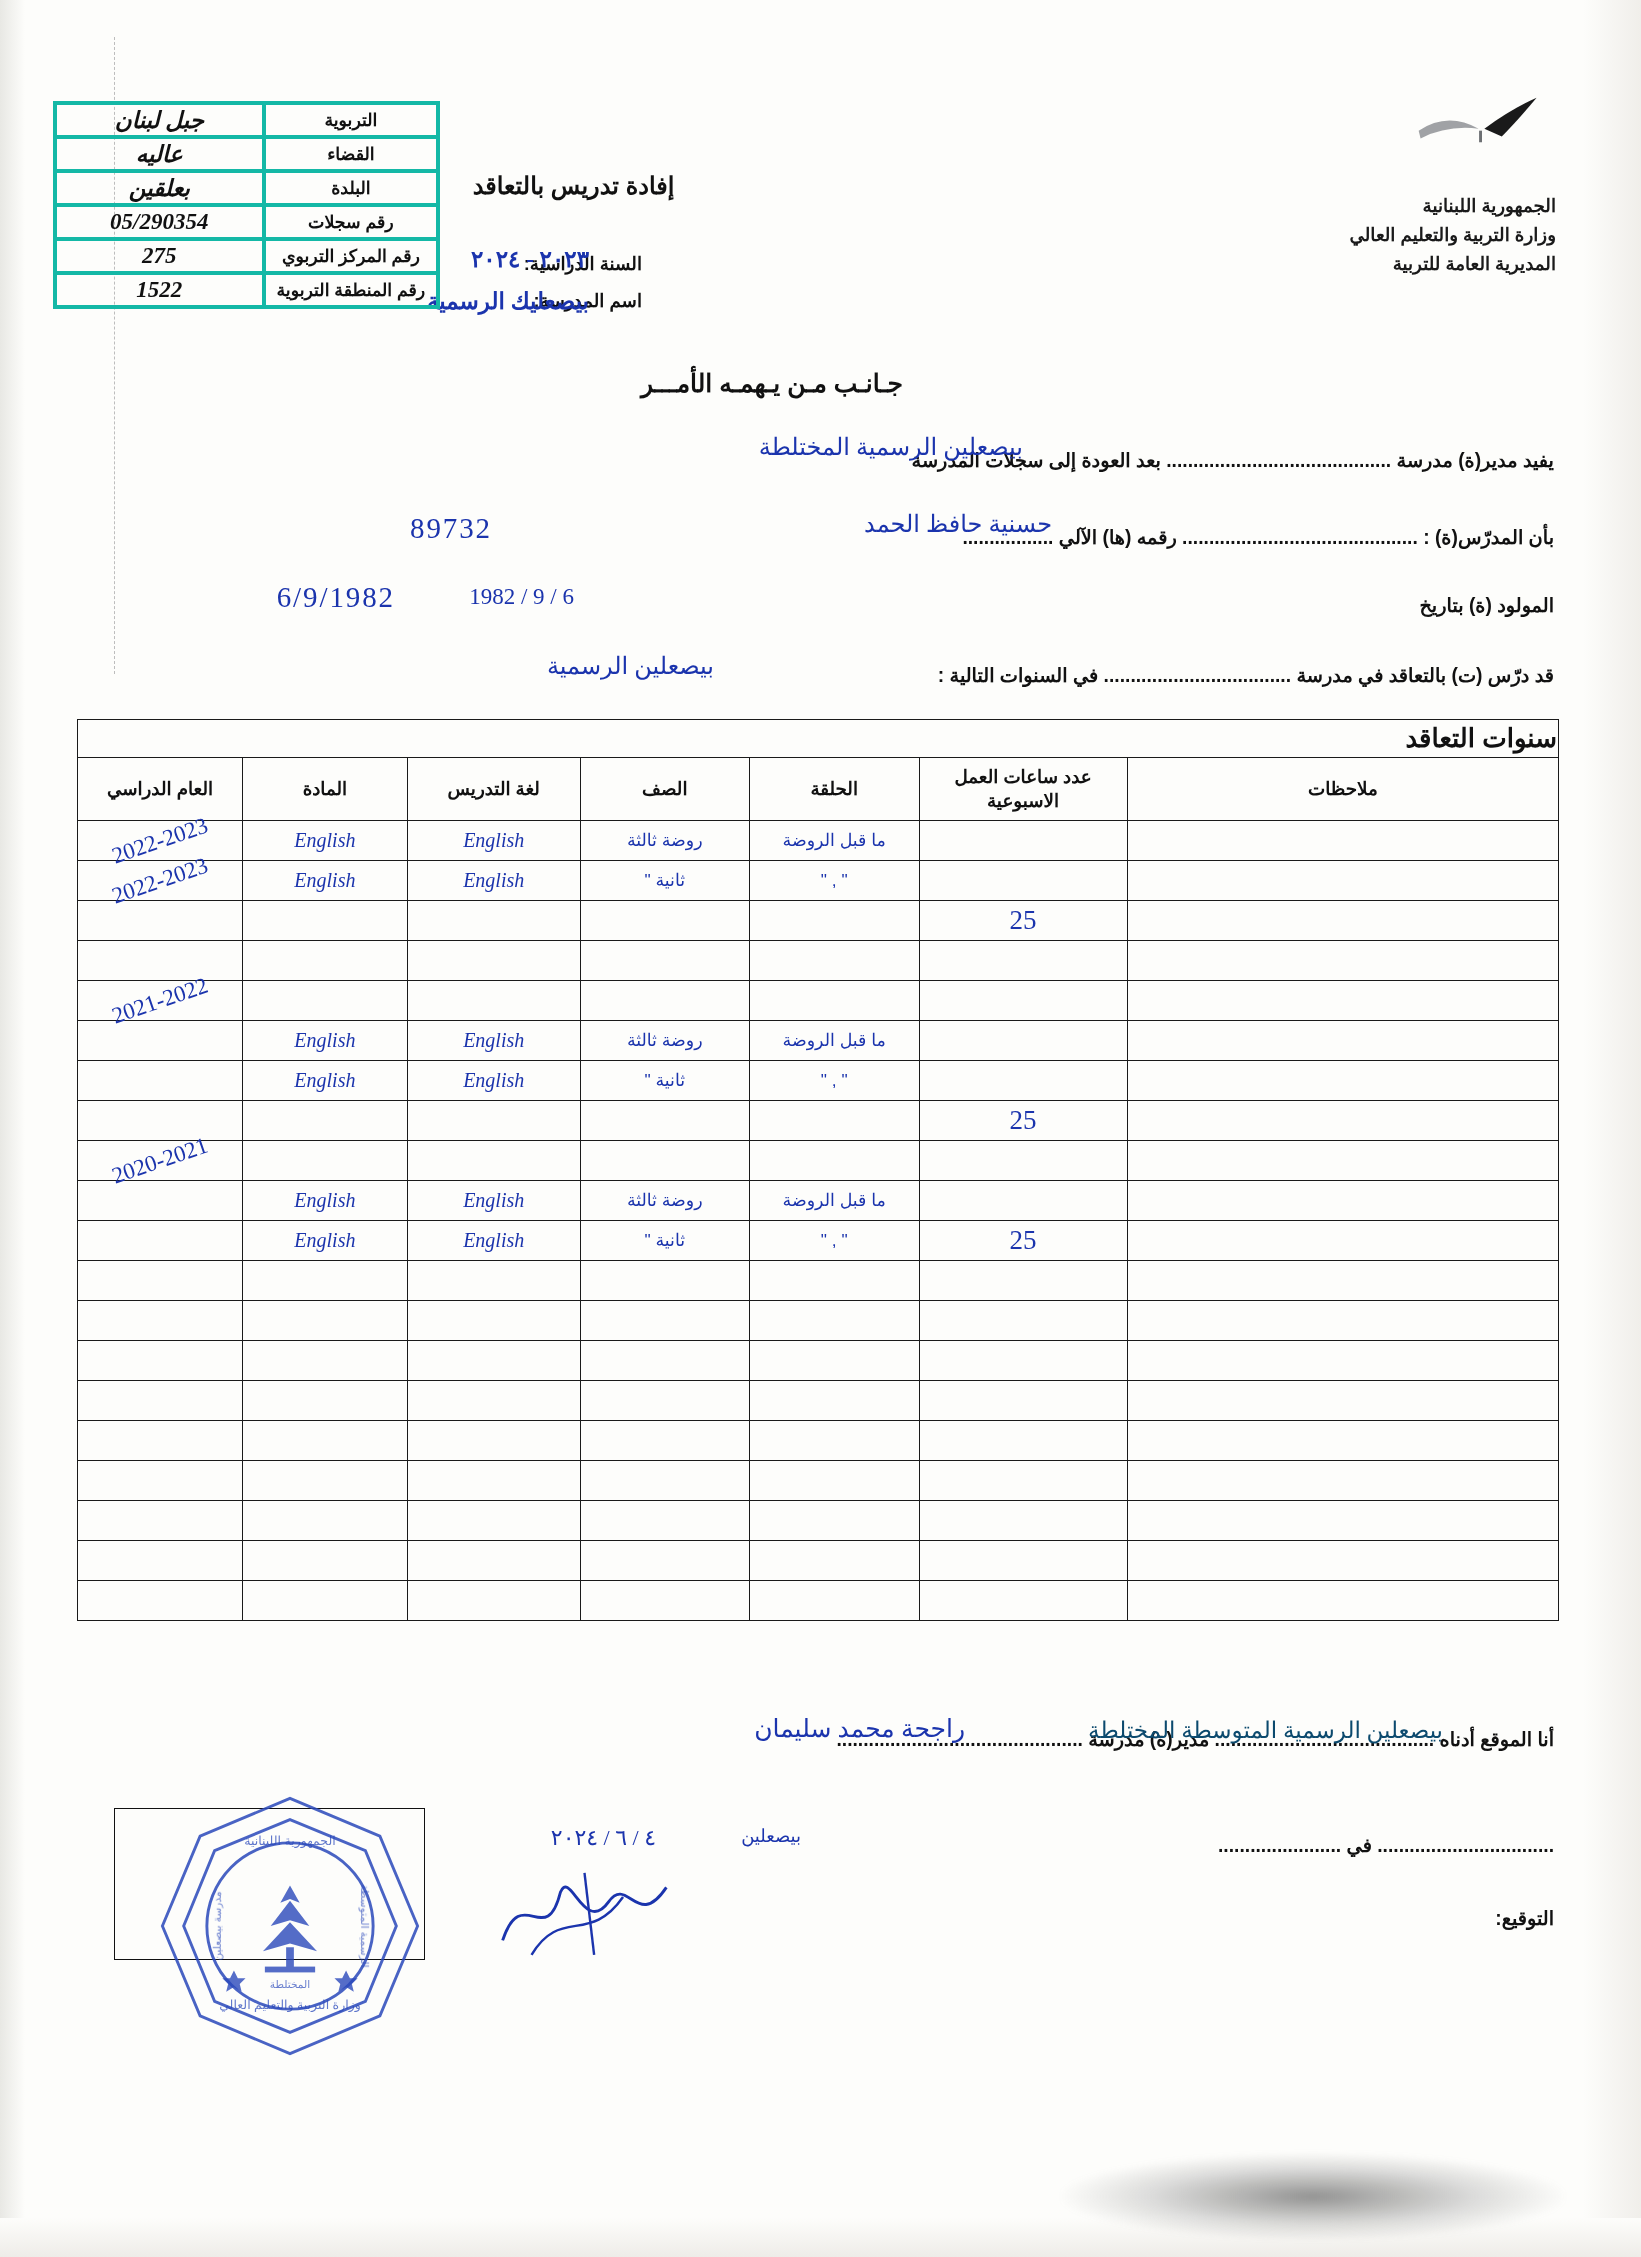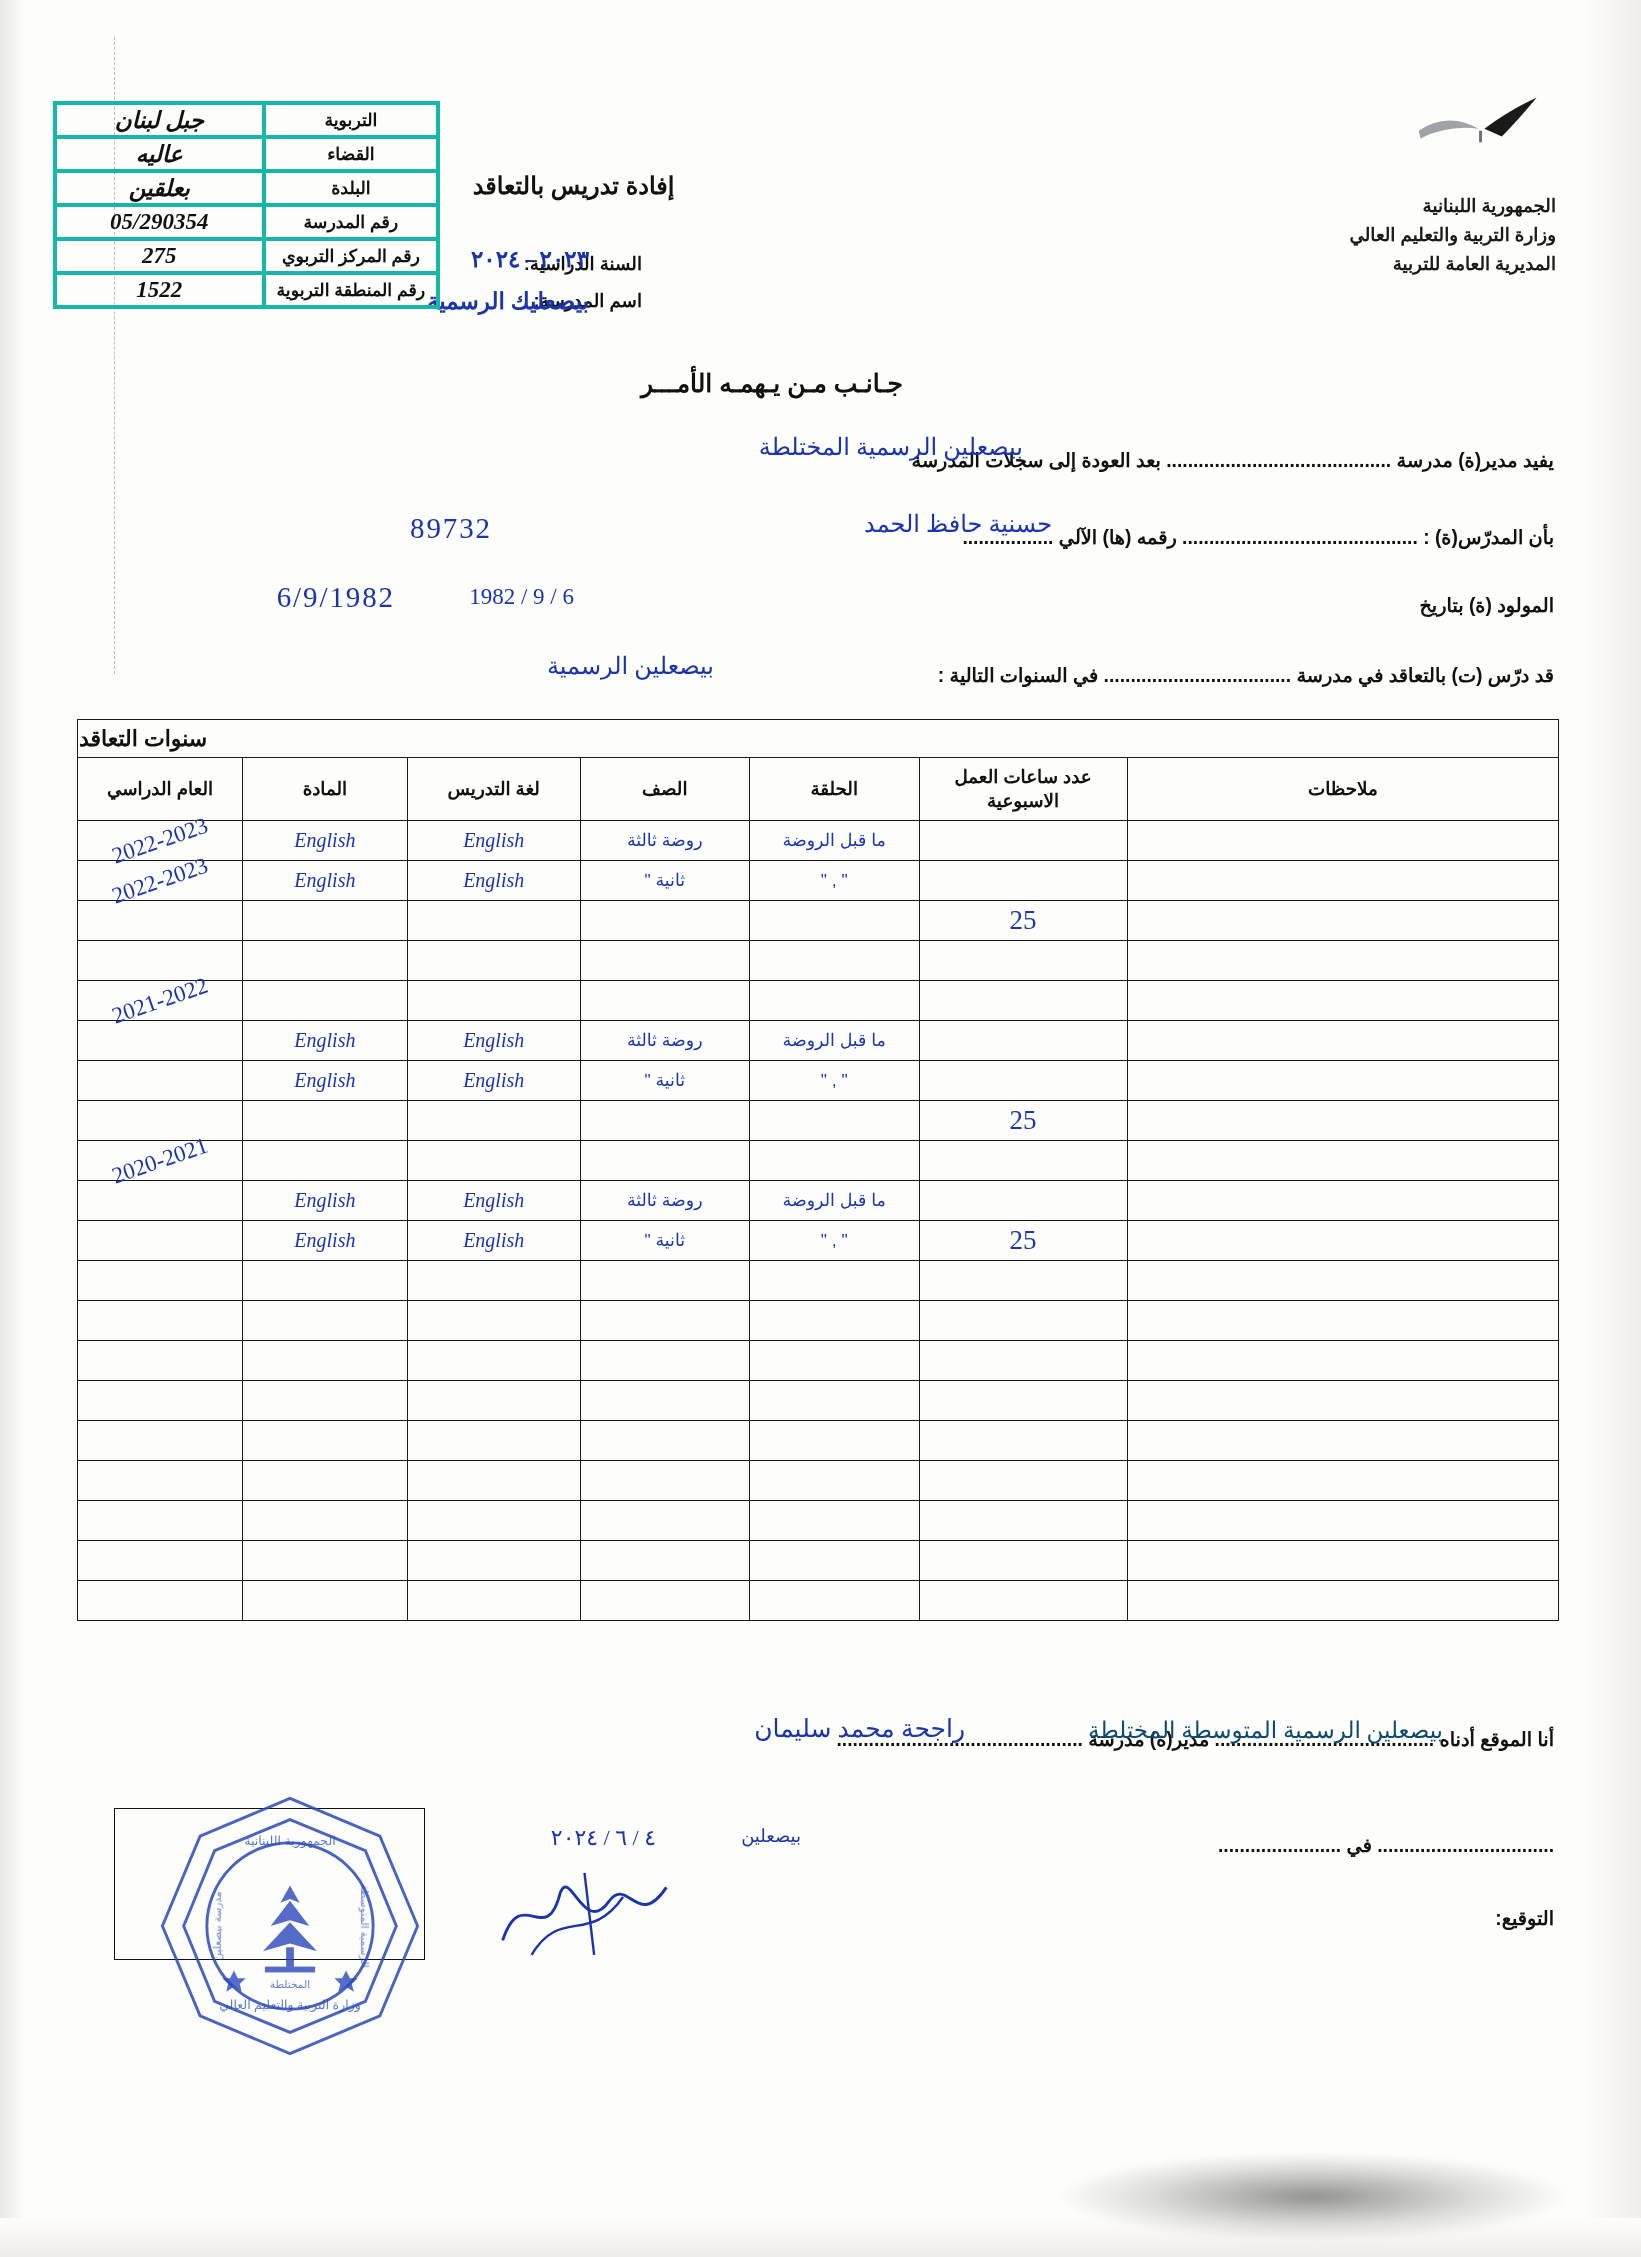--- a/index.html
+++ b/index.html
@@ -69,21 +69,21 @@
   .dots{letter-spacing:1.9px;}
 
   
   .years-table{
     position:absolute;left:77px;top:719px;width:1482px;border-collapse:collapse;
   }
   .years-table th,.years-table td{
     border:1px solid #1a1a1a;
   }
   .years-table .caption-cell{
-    height:35px;text-align:left;font-size:22px;font-weight:bold;color:#111;
+    height:35px;text-align:right;font-size:26px;font-weight:bold;color:#111;
   }
   .years-table th{
     height:60px;font-size:18.3px;font-weight:bold;color:#111;text-align:center;
     line-height:24px;
   }
   .years-table td{height:37px;}
   .c-year{width:164px;}
   .c-subject{width:164px;}
   .c-lang{width:172px;}
   .c-class{width:169px;}
@@ -177,21 +177,21 @@
     </tr>
     <tr>
       <td class="lbl">القضاء</td>
       <td class="val hw">عاليه</td>
     </tr>
     <tr>
       <td class="lbl">البلدة</td>
       <td class="val hw">بعلقين</td>
     </tr>
     <tr>
-      <td class="lbl">رقم المدرسة</td>
+      <td class="lbl">رقم سجلات</td>
       <td class="val hw">05/290354</td>
     </tr>
     <tr>
       <td class="lbl">رقم المركز التربوي</td>
       <td class="val hw">275</td>
     </tr>
     <tr>
       <td class="lbl">رقم المنطقة التربوية</td>
       <td class="val hw">1522</td>
     </tr>

